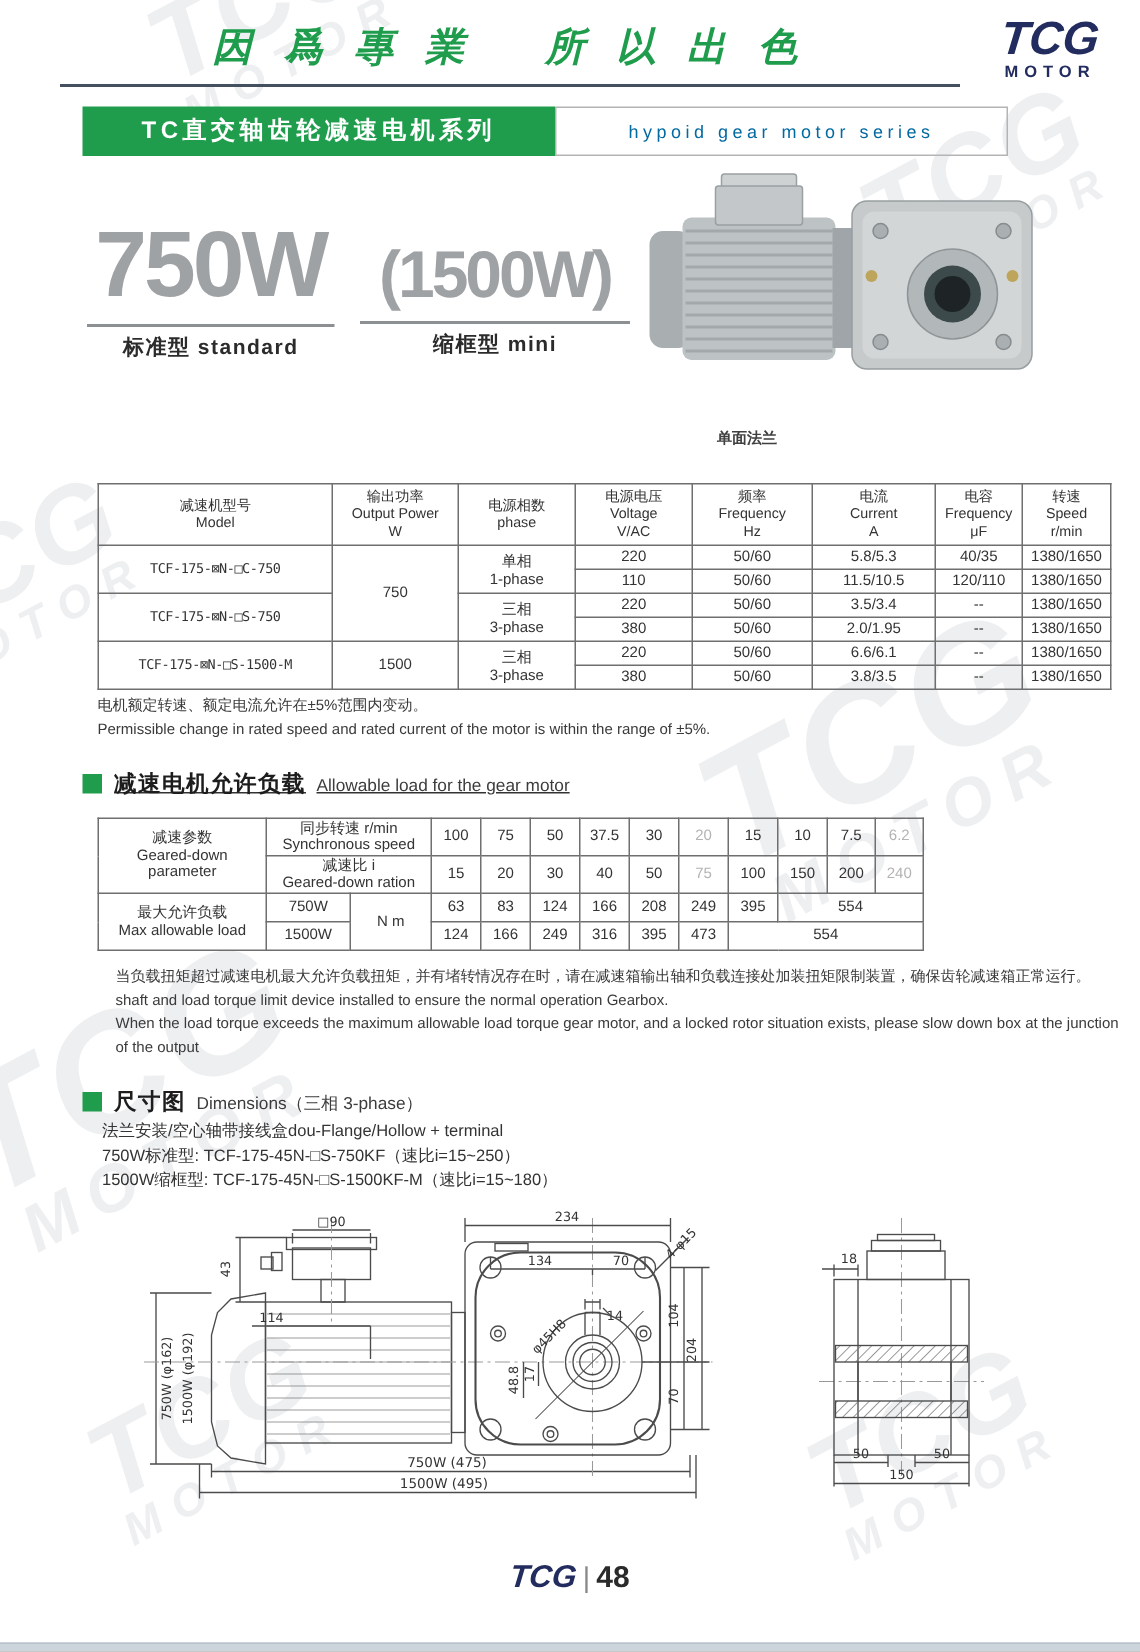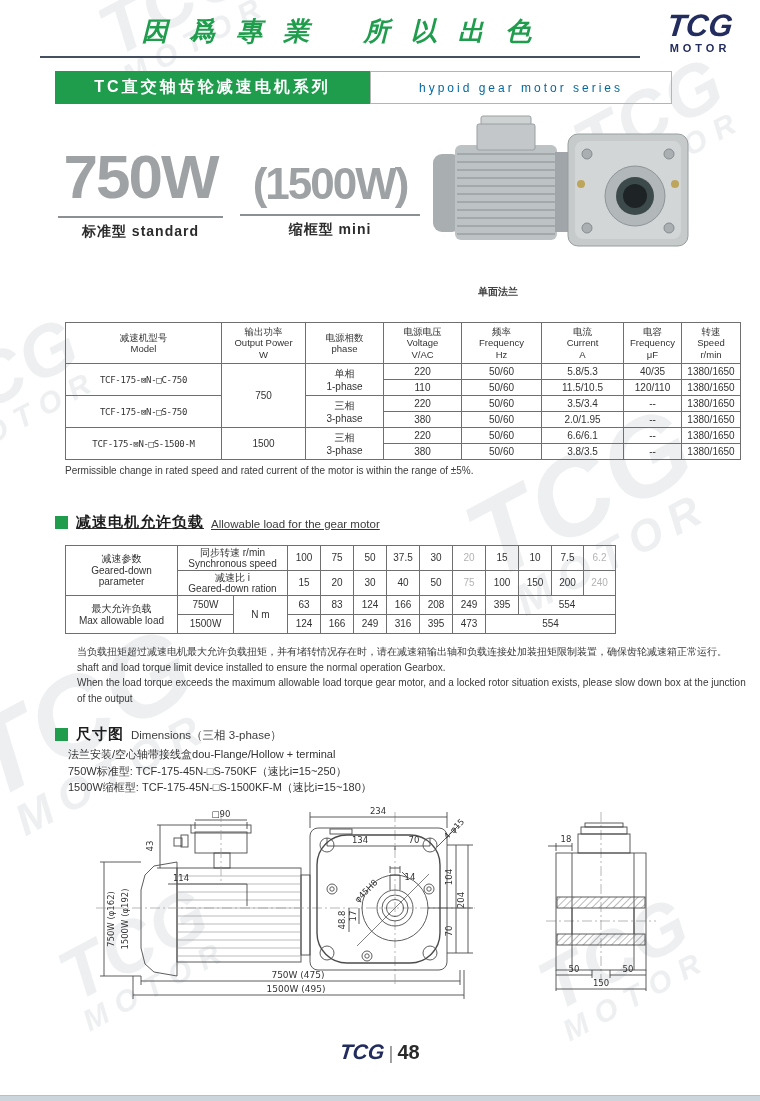--- a/index.html
+++ b/index.html
@@ -243,20 +243,21 @@
       <td>380</td>
       <td>50/60</td>
       <td>3.8/3.5</td>
       <td>--</td>
       <td>1380/1650</td>
     </tr>
   </tbody>
     </table>
 
   <div class="note layer" style="left:65px;top:463px;">
+    <div>电机额定转速、额定电流允许在±5%范围内变动。</div>
     <div>Permissible change in rated speed and rated current of the motor is within the range of ±5%.</div>
   </div>
 
   <div class="sec layer" style="left:55px;top:513px;text-decoration:underline;">
     <span class="sq"></span>
     <span class="cn">减速电机允许负载</span>
     <span class="en">Allowable load for the gear motor</span>
   </div>
 
   <table class="t2 layer">

